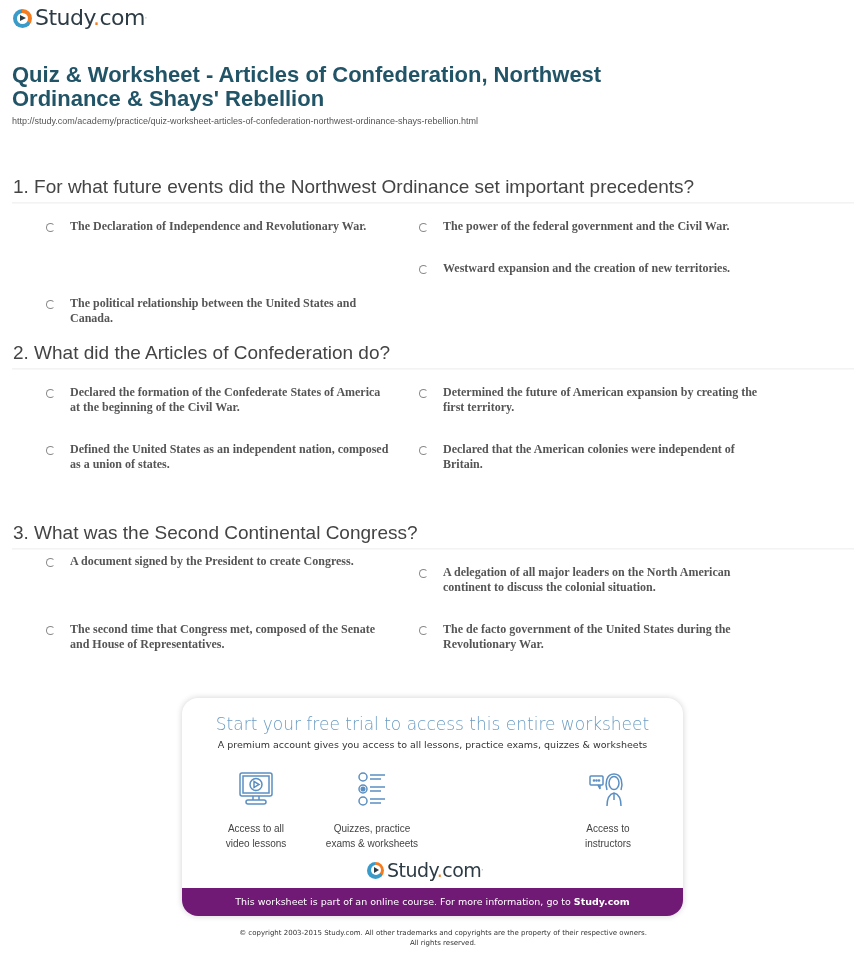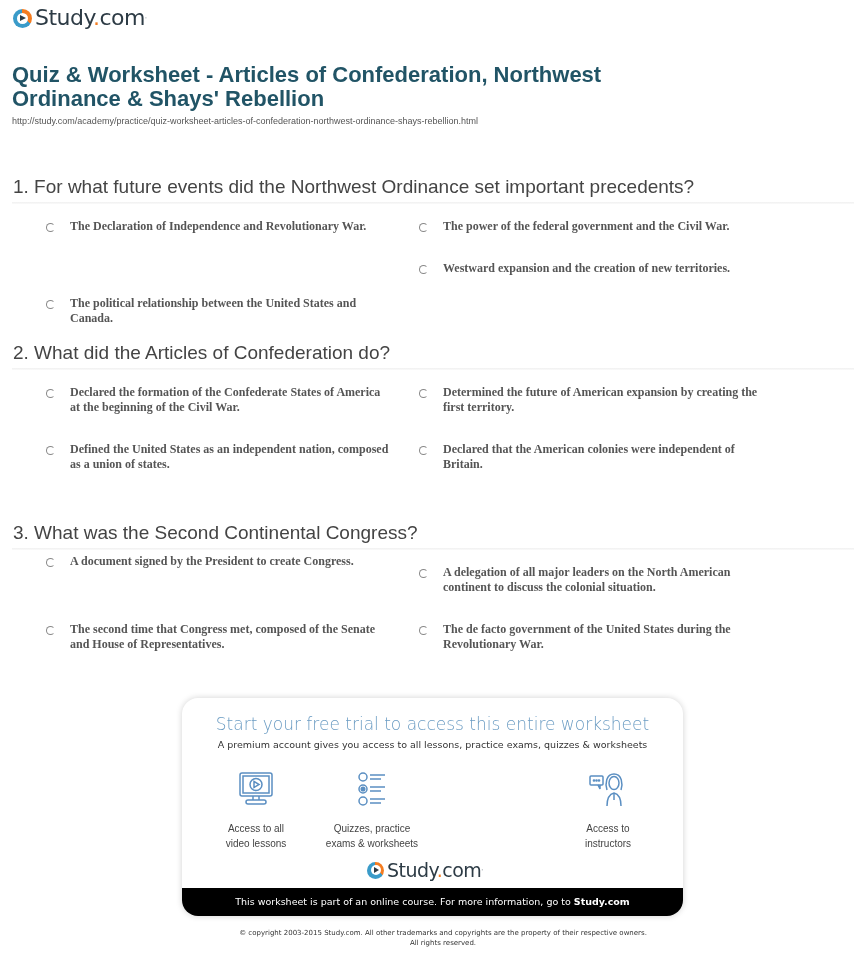--- a/index.html
+++ b/index.html
@@ -37,21 +37,21 @@
   .promo .headline { position: absolute; top: 16px; width: 100%; text-align: center; font-family: "DejaVu Sans", sans-serif; font-size: 17px; color: #6b9cc3; font-weight: 300; }
   .promo .sub { position: absolute; top: 41px; width: 100%; text-align: center; font-family: "DejaVu Sans", sans-serif; font-size: 9.5px; color: #333; }
   .feature { position: absolute; top: 72px; width: 120px; text-align: center; }
   .feature svg { display: block; margin: 0 auto; }
   .feature .f-label { font-family: Liberation Sans, sans-serif; font-size: 10px; line-height: 15px; color: #444; margin-top: 13px; }
   #promo-logo { left: 185px; top: 162px; }
   #promo-logo .mark { width: 17px; height: 17px; background: conic-gradient(#f47c20 0deg 120deg, #3a9bc9 120deg 360deg); }
   #promo-logo .mark::after { left: 3.5px; top: 3.5px; width: 10px; height: 10px; }
   #promo-logo .mark .tri { left: 6.5px; top: 5.5px; border-width: 3px 0 3px 5px; }
   #promo-logo .word { font-size: 19px; margin-left: 3px; line-height: 20px; }
-  .banner { position: absolute; left: 0; bottom: 0; width: 100%; height: 28px; background: #000000; color: #fff; text-align: center; font-family: "DejaVu Sans", sans-serif; font-size: 9.5px; line-height: 28px; }
+  .banner { position: absolute; left: 0; bottom: 0; width: 100%; height: 28px; background: #701a75; color: #fff; text-align: center; font-family: "DejaVu Sans", sans-serif; font-size: 9.5px; line-height: 28px; }
   .banner b { font-weight: bold; }
 
   .copyright { position: absolute; left: 10px; top: 928px; width: 866px; text-align: center; font-family: "DejaVu Sans", sans-serif; font-size: 7px; line-height: 10px; color: #333; }
 </style>
 </head>
 <body>
 
 <div id="top-logo" class="logo">
   <span class="mark">
       <span class="tri"></span>

